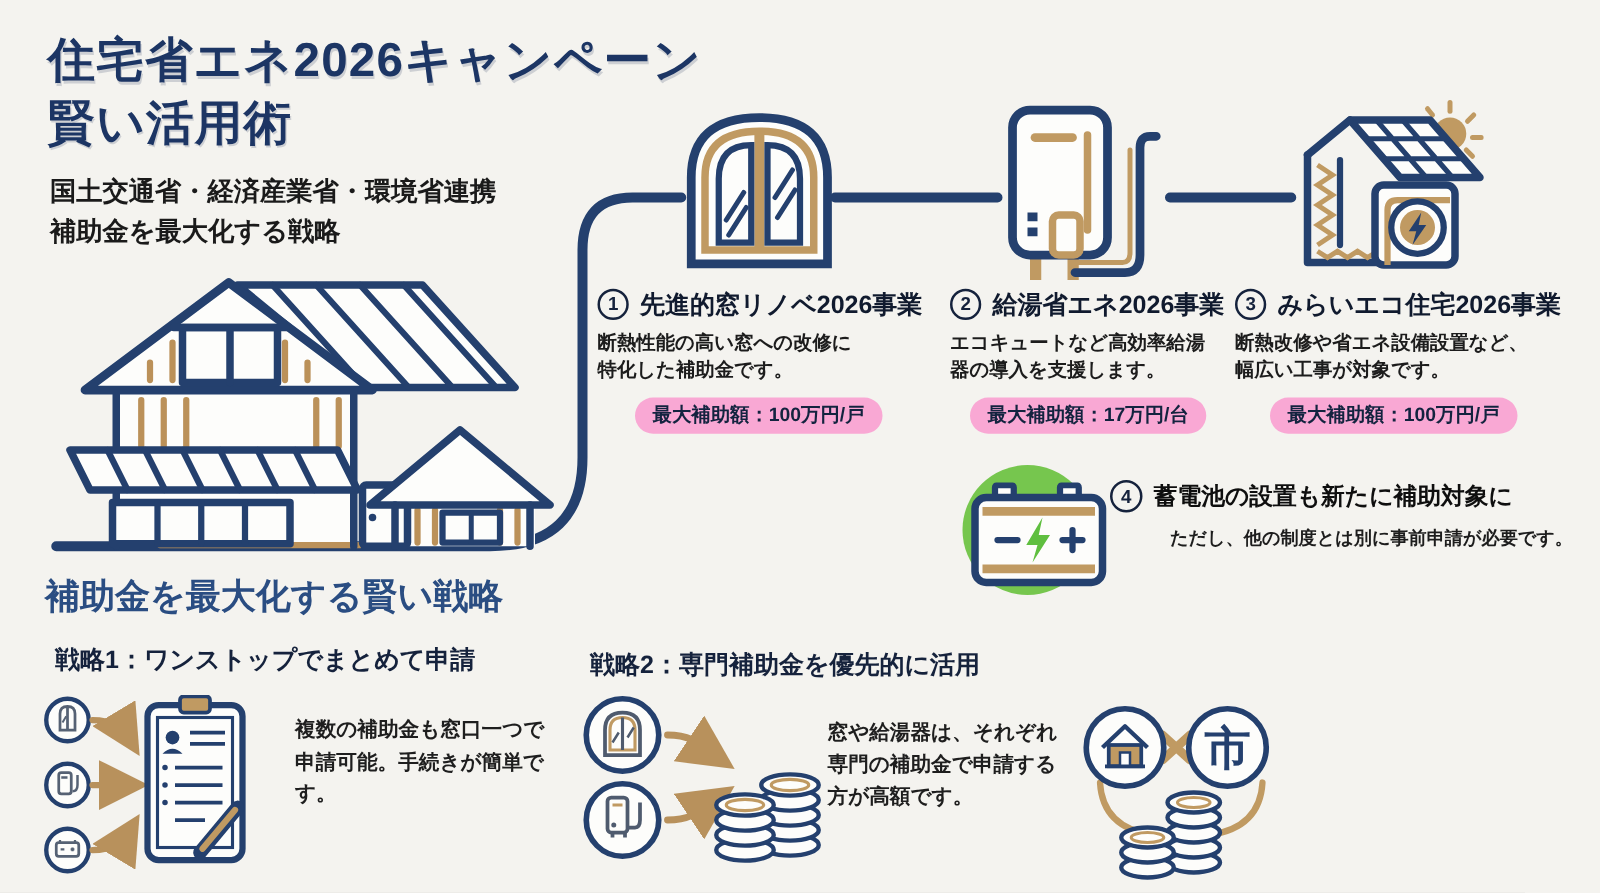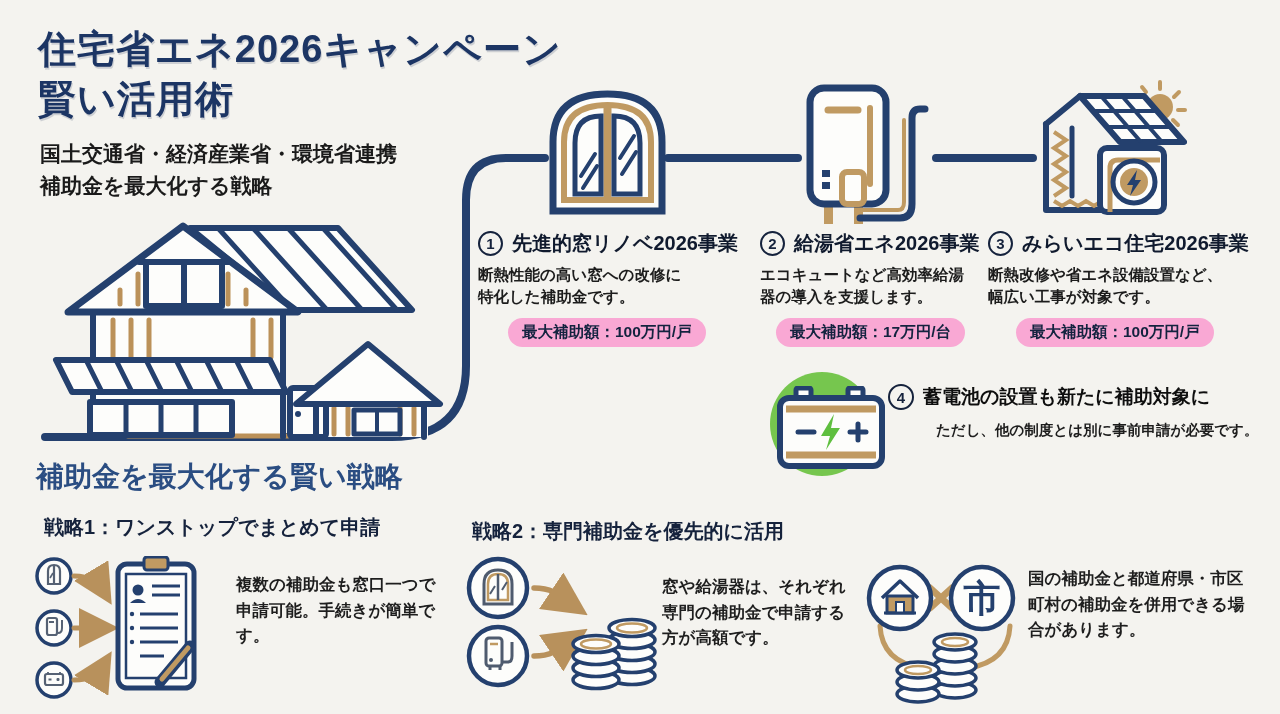--- a/index.html
+++ b/index.html
@@ -323,15 +323,14 @@
         <ellipse cx="95" cy="92" rx="13" ry="4" fill="none" stroke="#c09a62" stroke-width="2.5"></ellipse>
       </g>
       <g>
         <ellipse cx="58" cy="144" rx="21" ry="8" fill="#fdfdfb" stroke="#24406e" stroke-width="3.5"></ellipse>
         <ellipse cx="58" cy="132" rx="21" ry="8" fill="#fdfdfb" stroke="#24406e" stroke-width="3.5"></ellipse>
         <ellipse cx="58" cy="120" rx="21" ry="8" fill="#fdfdfb" stroke="#24406e" stroke-width="3.5"></ellipse>
         <ellipse cx="58" cy="120" rx="13" ry="4" fill="none" stroke="#c09a62" stroke-width="2.5"></ellipse>
       </g>
     </g>
   </svg>
-  <div class="abs sdesc sd3">国の補助金と都道府県・市区町村の補助金を併用できる場合があります。</div>
 
 </div>
 
 </body></html>

